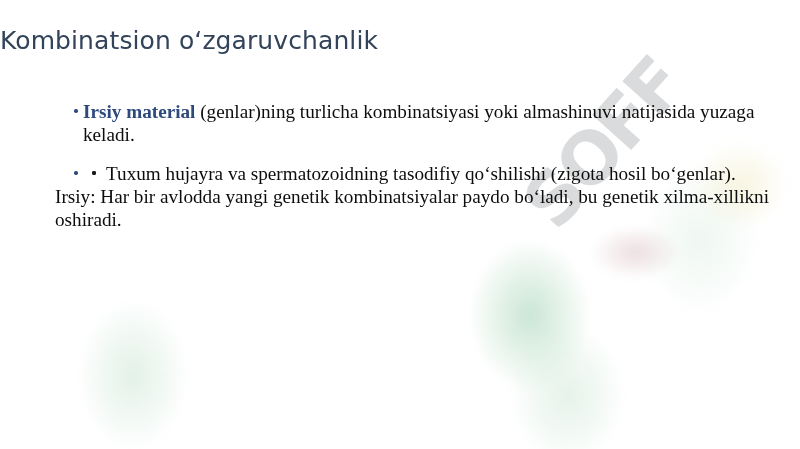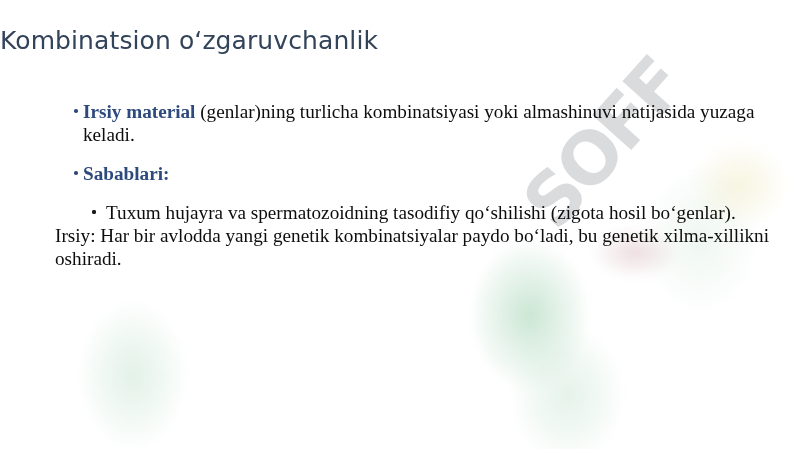--- a/index.html
+++ b/index.html
@@ -156,21 +156,20 @@
 
   <div id="body">
 
     <div class="lvl1">
       <span class="dot"></span>
       <span class="txt accent">Irsiy material</span><span class="txt"> (genlar)ning turlicha kombinatsiyasi yoki almashinuvi natijasida yuzaga keladi.</span>
     </div>
 
     <div class="lvl1">
       <span class="dot"></span>
-      <span class="txt accent">Sabablari:</span>
     </div>
 
     <ul class="sublist">
       <li class="sub">
         <span class="dot"></span>
       </li>
       <li class="sub">
         <span class="dot"></span>
         <span>Tuxum hujayra va spermatozoidning tasodifiy qo‘shilishi (zigota hosil bo‘genlar).</span>
       </li>

